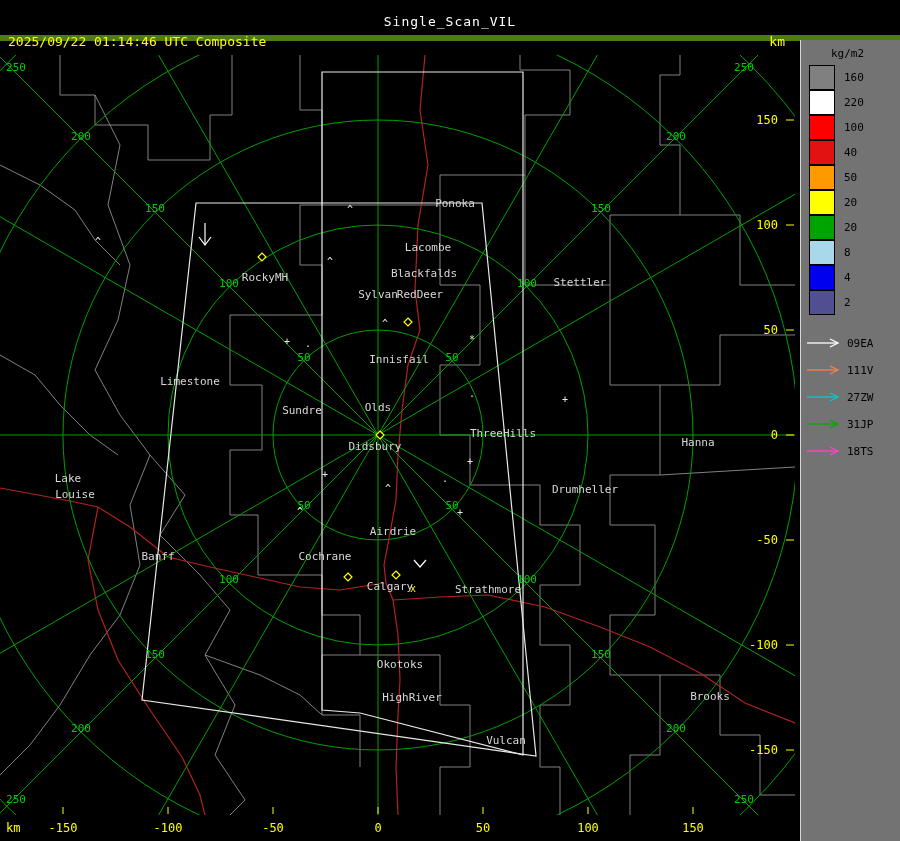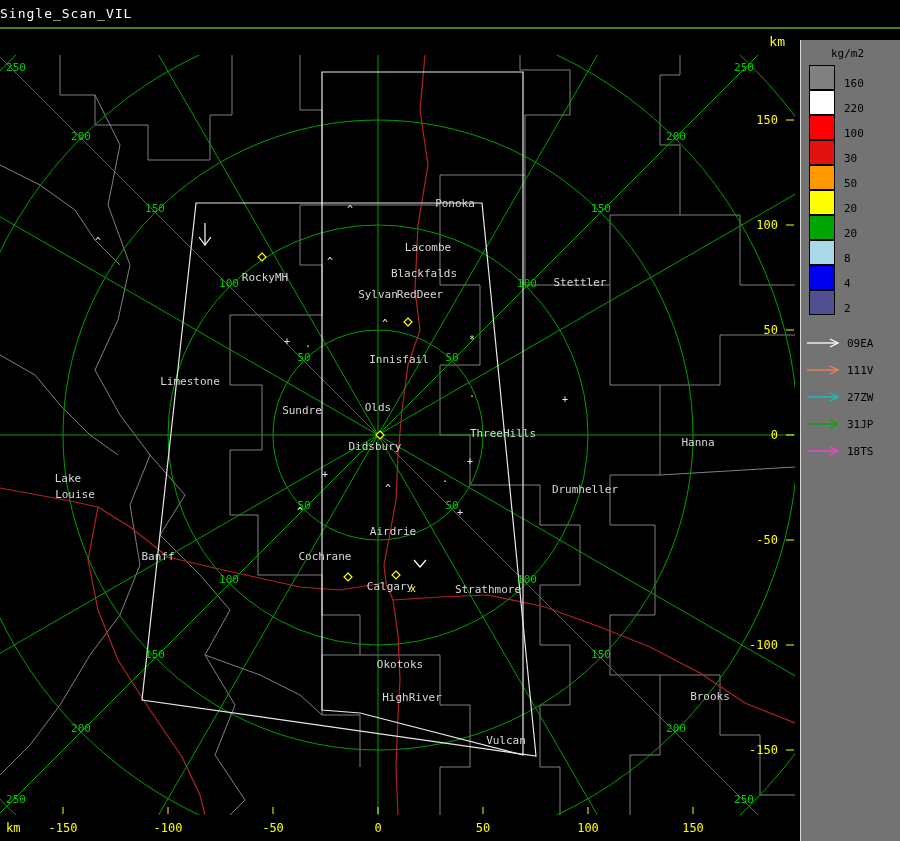--- a/index.html
+++ b/index.html
@@ -1,44 +1,45 @@
 <!DOCTYPE html>
 <html><head>
 <meta charset="utf-8">
 <style>
   html,body{margin:0;padding:0;background:#000;}
   body{width:900px;height:841px;position:relative;overflow:hidden;
        font-family:"DejaVu Sans Mono",monospace;}
-  .titlebar{position:absolute;top:0;left:0;width:900px;height:27px;
-            border-bottom:2px solid #4d7c0f;color:#fff;text-align:left;
+  .titlebar{position:absolute;top:8px;left:0;width:900px;height:27px;
+            border-bottom:6px solid #4d7c0f;color:#fff;text-align:center;
             font-size:13px;line-height:27px;letter-spacing:1px;}
   .infobar{position:absolute;top:28px;left:0;width:795px;height:27px;}
   .timestamp{position:absolute;left:8px;top:6px;color:#ffff00;font-size:13px;}
   .km-top{position:absolute;right:10px;top:6px;color:#ffff00;font-size:13px;}
   .map{position:absolute;top:55px;left:0;width:795px;height:760px;background:#000;}
   .bottom-axis{position:absolute;top:815px;left:0;width:795px;height:26px;color:#ffff00;}
   .bottom-axis .km{position:absolute;left:6px;top:6px;font-size:12px;}
   .bottom-axis .tick-label{position:absolute;top:6px;width:40px;margin-left:-20px;
                            text-align:center;font-size:12px;color:#ffff00;}
   .panel{position:absolute;top:40px;left:800px;width:100px;height:826px;
          background:#737373;border-left:1px solid #d8d8d8;color:#000;}
   .panel .units{font-size:11px;padding:7px 0 5px 30px;color:#000;}
-  .scale-row{display:flex;align-items:flex-end;height:25px;margin-left:8px;}
+  .scale-row{display:flex;align-items:center;height:25px;margin-left:8px;}
   .scale-swatch{width:26px;height:25px;border:1px solid #000;box-sizing:border-box;flex:0 0 26px;}
   .scale-label{margin-left:9px;font-size:11px;color:#000;}
   #radar-legend{display:block;margin:14px 0 0 0;}
 </style>
 </head>
 <body>
 
 <div class="titlebar">
   <span>Single_Scan_VIL</span>
 </div>
 
 <div class="infobar">
+  <span class="timestamp">2025/09/22 01:14:46 UTC Composite</span>
   <span class="km-top">km</span>
 </div>
 
 <div class="map">
   <svg id="map-svg" width="795" height="760" viewBox="0 0 795 760">
       <polyline points="232,0 232,60 210,60 210,105 148,105 148,70 95,70 95,40 60,40 60,0" fill="none" stroke="#8f8f8f" stroke-width="0.9"></polyline>
       <polyline points="300,0 300,55 322,55 322,150 300,150 300,210 322,210 322,260" fill="none" stroke="#8f8f8f" stroke-width="0.9"></polyline>
       <polyline points="322,150 440,150 440,120 525,120 525,60 570,60 570,15 520,15 520,0" fill="none" stroke="#8f8f8f" stroke-width="0.9"></polyline>
       <polyline points="525,120 525,230 610,230 610,160 680,160 680,90 660,90 660,20 680,20 680,0" fill="none" stroke="#8f8f8f" stroke-width="0.9"></polyline>
       <polyline points="610,230 610,330 660,330 660,420 610,420 610,470 655,470 655,560 610,560 610,620 660,620 660,700 630,700 630,760" fill="none" stroke="#8f8f8f" stroke-width="0.9"></polyline>
@@ -198,21 +199,21 @@
       <div class="scale-row">
         <div class="scale-swatch" style="background: rgb(255, 255, 255);"></div>
         <span class="scale-label">220</span>
       </div>
       <div class="scale-row">
         <div class="scale-swatch" style="background: rgb(255, 0, 0);"></div>
         <span class="scale-label">100</span>
       </div>
       <div class="scale-row">
         <div class="scale-swatch" style="background: rgb(227, 18, 18);"></div>
-        <span class="scale-label">30</span>
+        <span class="scale-label">40</span>
       </div>
       <div class="scale-row">
         <div class="scale-swatch" style="background: rgb(255, 153, 0);"></div>
         <span class="scale-label">50</span>
       </div>
       <div class="scale-row">
         <div class="scale-swatch" style="background: rgb(255, 255, 0);"></div>
         <span class="scale-label">20</span>
       </div>
       <div class="scale-row">

